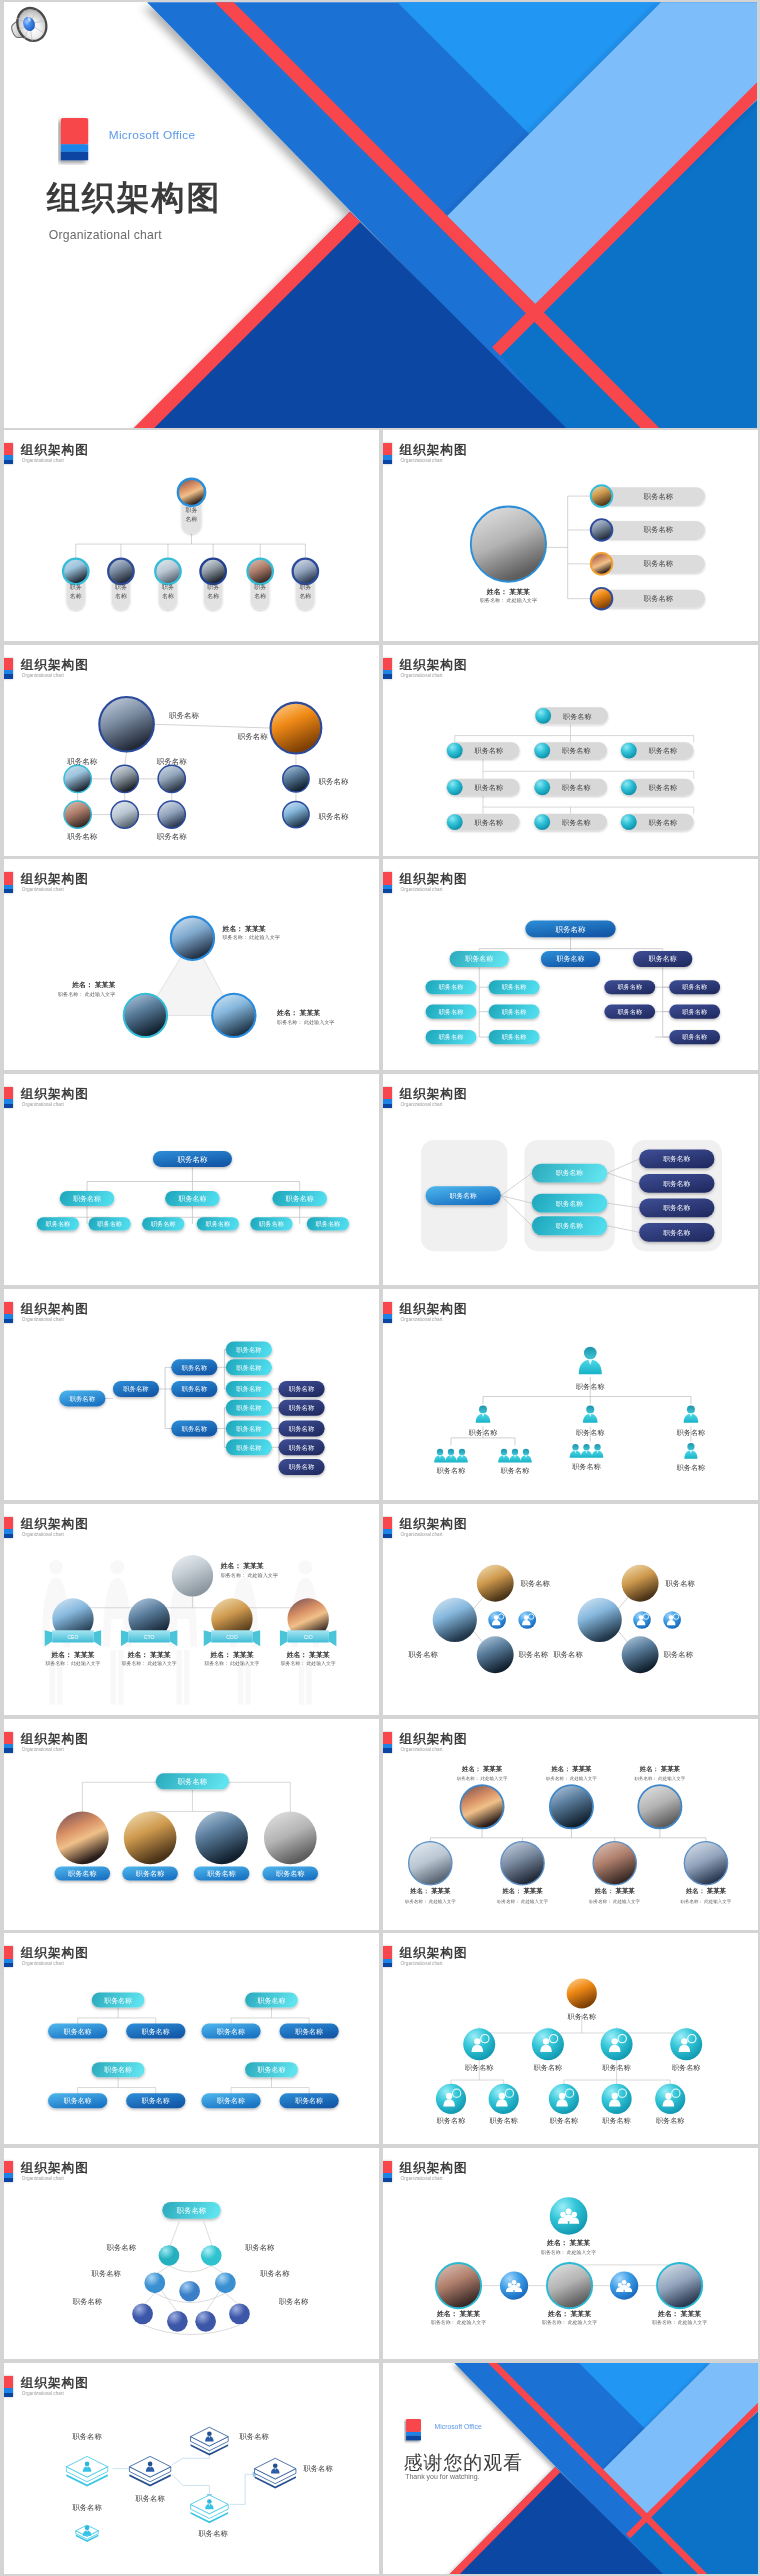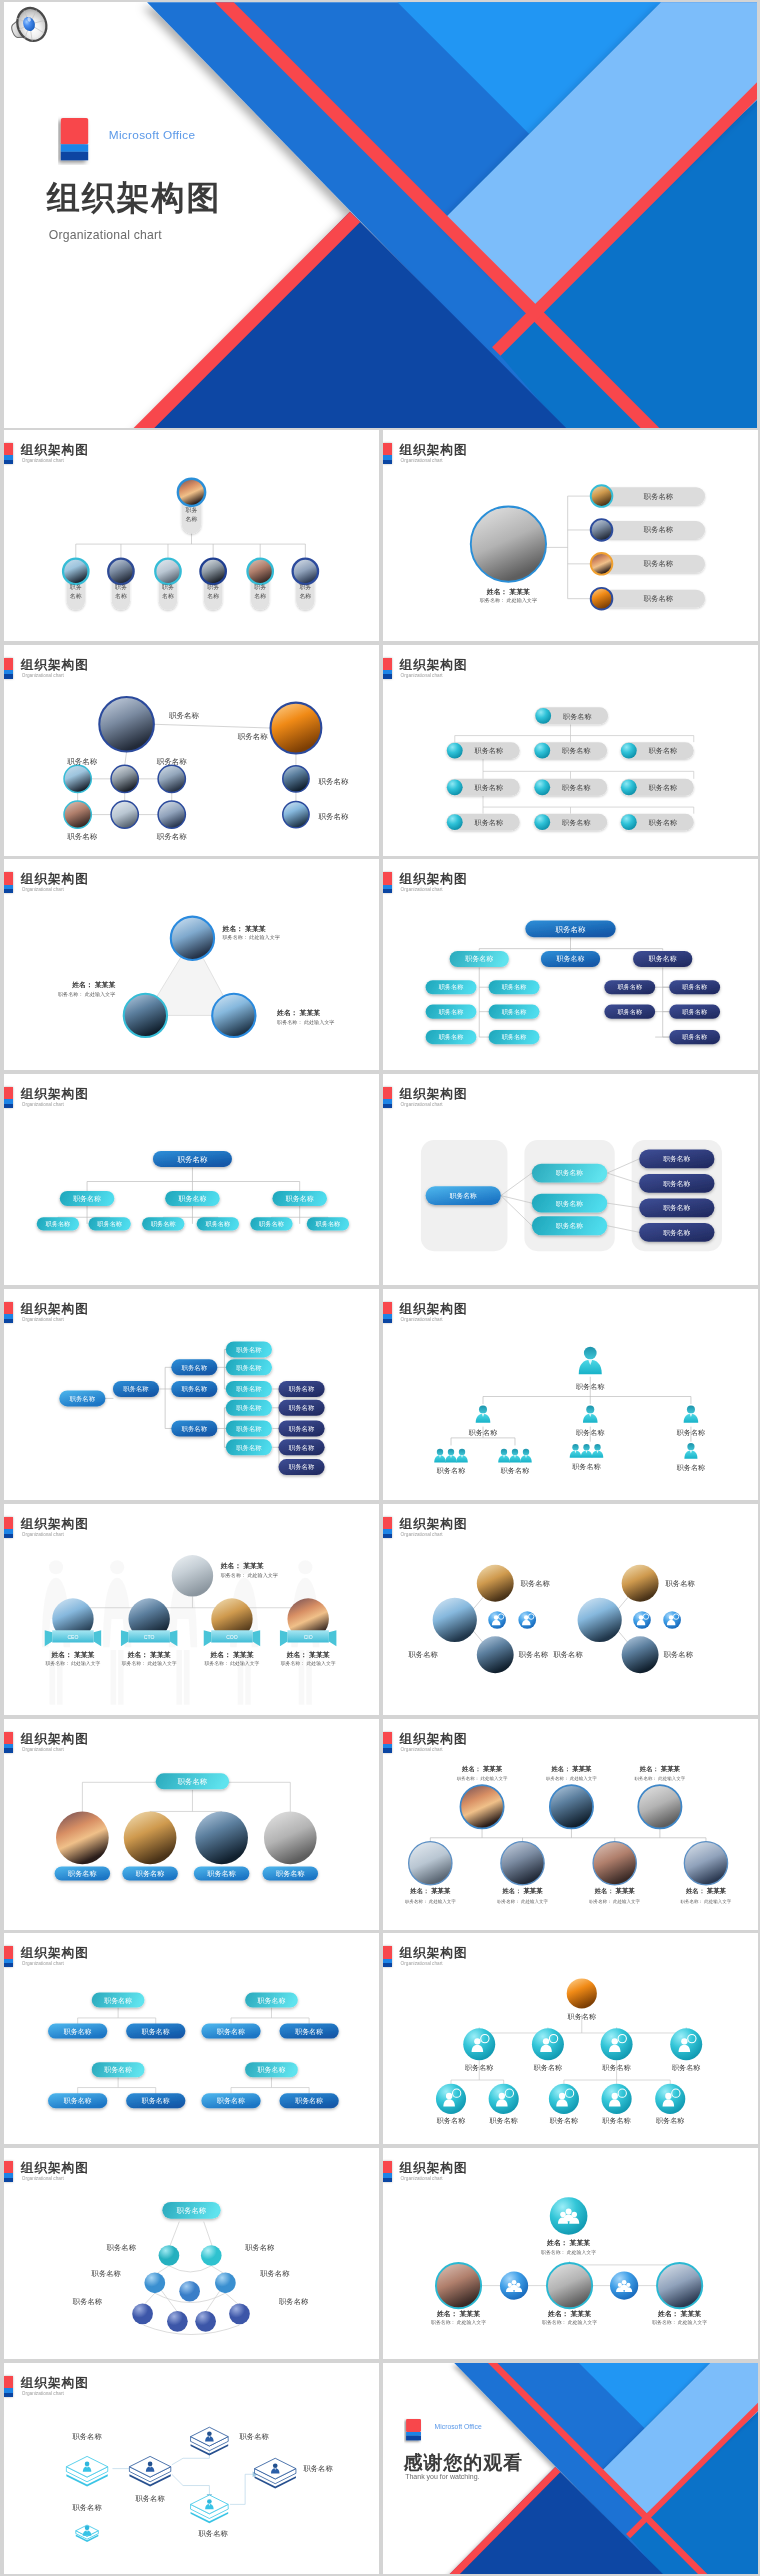--- a/index.html
+++ b/index.html
@@ -24,21 +24,21 @@
 .mark .b1{height:4.7px;background:#1d84e6;}
 .mark .b2{height:4.7px;background:#0a45a2;}
 .shead .t{position:absolute;left:17px;top:-0.9px;font-size:12.7px;font-weight:bold;color:#3b3b3b;letter-spacing:0.9px;white-space:nowrap;}
 .shead .s{position:absolute;left:18px;top:15px;font-size:4.7px;color:#9c9c9c;white-space:nowrap;}
 .sbody{position:absolute;left:0;top:36px;width:418px;height:175px;}
 .sbody svg{position:absolute;left:0;top:0;}
 
 .endslide{overflow:hidden;}
 .endslide .mslogo{position:absolute;left:21.7px;top:55px;z-index:4;}
 .endslide .ms{position:absolute;left:52px;top:60px;font-size:6.8px;color:#5a98e8;z-index:4;}
-.endslide .h1{position:absolute;left:21px;top:90px;font-size:19px;font-weight:bold;color:#3b3b3b;letter-spacing:0.9px;z-index:4;line-height:1;}
+.endslide .h1{position:absolute;left:21px;top:90px;font-size:19px;font-weight:normal;color:#3b3b3b;letter-spacing:0.9px;z-index:4;line-height:1;}
 .endslide .sub{position:absolute;left:22.6px;top:110px;font-size:7px;color:#6b6b6b;z-index:4;}
 </style>
 </head>
 <body>
 
 <div class="page">
   <div class="cover">
     <svg class="bg" width="753" height="426" viewBox="0 0 800 452">
       <defs>
         <filter id="csh" x="-60%" y="-60%" width="250%" height="250%">

